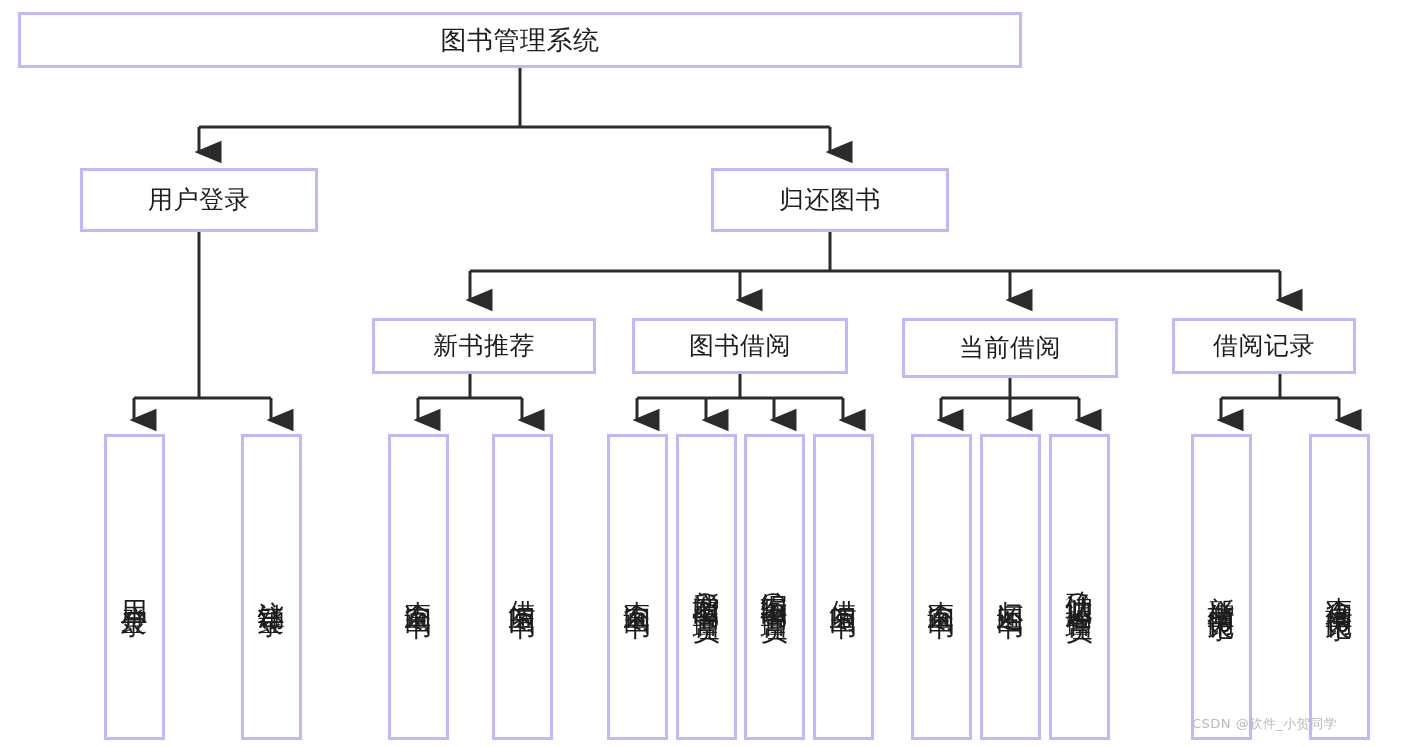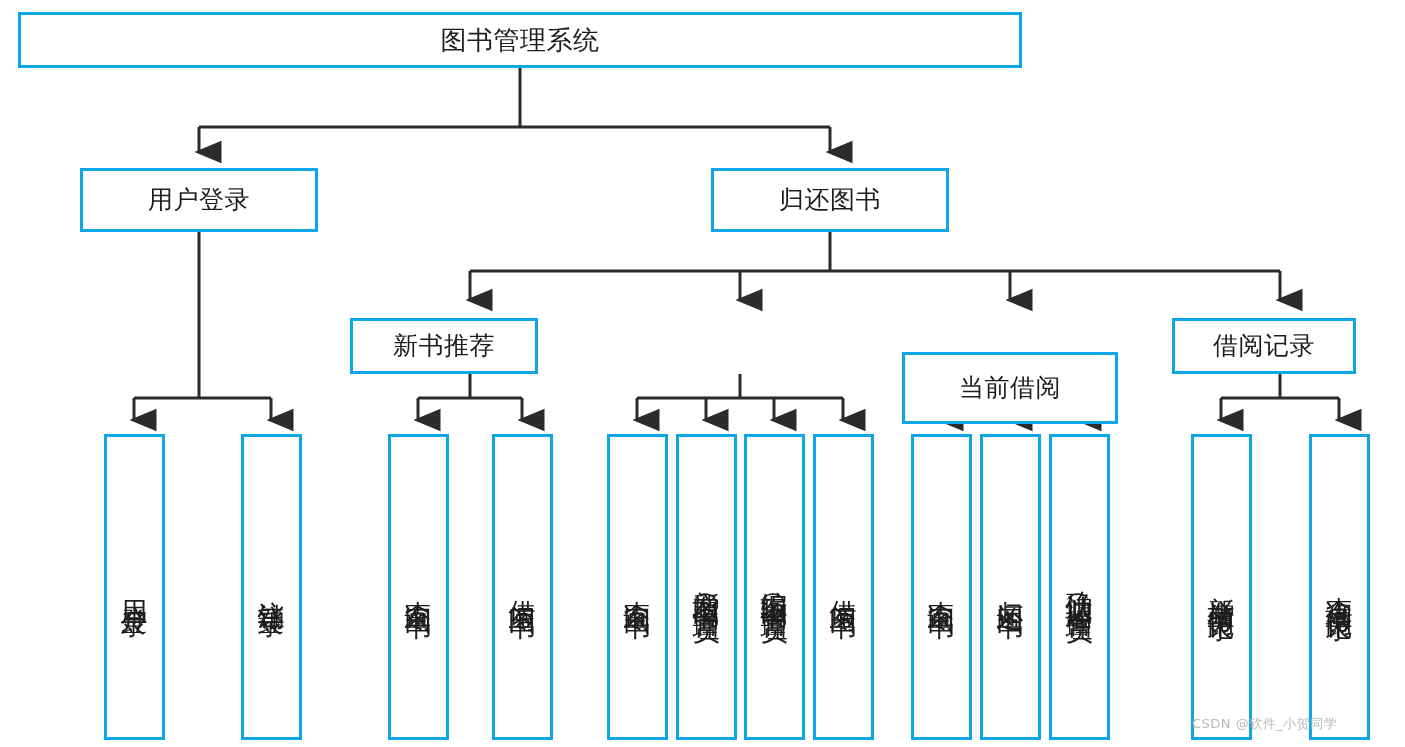--- a/index.html
+++ b/index.html
@@ -23,21 +23,21 @@
     left: 0;
     top: 0;
     width: 1405px;
     height: 747px;
     pointer-events: none;
   }
   .node {
     position: absolute;
     box-sizing: border-box;
     background: #ffffff;
-    border: 3px solid #0ea5e9;
+    border: 3px solid #c4b5fd;
     display: flex;
     align-items: center;
     justify-content: center;
     color: #1d1d1d;
     z-index: 2;
   }
   .node-label {
     display: block;
     text-align: center;
     line-height: 1.18;
@@ -131,26 +131,29 @@
   </div>
 
   <div class="node horiz" style="left:80px; top:168px; width:238px; height:64px;">
     <span class="node-label">用户登录</span>
   </div>
 
   <div class="node horiz" style="left:711px; top:168px; width:238px; height:64px;">
     <span class="node-label">归还图书</span>
   </div>
 
-  <div class="node horiz" style="left:350px; top:318px; width:188px; height:56px;">
+  <div class="node horiz" style="left:372px; top:318px; width:224px; height:56px;">
     <span class="node-label">新书推荐</span>
   </div>
 
-
-  <div class="node horiz" style="left:902px; top:318px; width:216px; height:72px;margin-top:34px;">
+  <div class="node horiz" style="left:632px; top:318px; width:216px; height:56px;">
+    <span class="node-label">图书借阅</span>
+  </div>
+
+  <div class="node horiz" style="left:902px; top:318px; width:216px; height:60px;">
     <span class="node-label">当前借阅</span>
   </div>
 
   <div class="node horiz" style="left:1172px; top:318px; width:184px; height:56px;">
     <span class="node-label">借阅记录</span>
   </div>
 
   <div class="node vert" style="left:104px; top:434px; width:61px; height:306px;">
     <span class="node-label">用户登录</span>
   </div>

